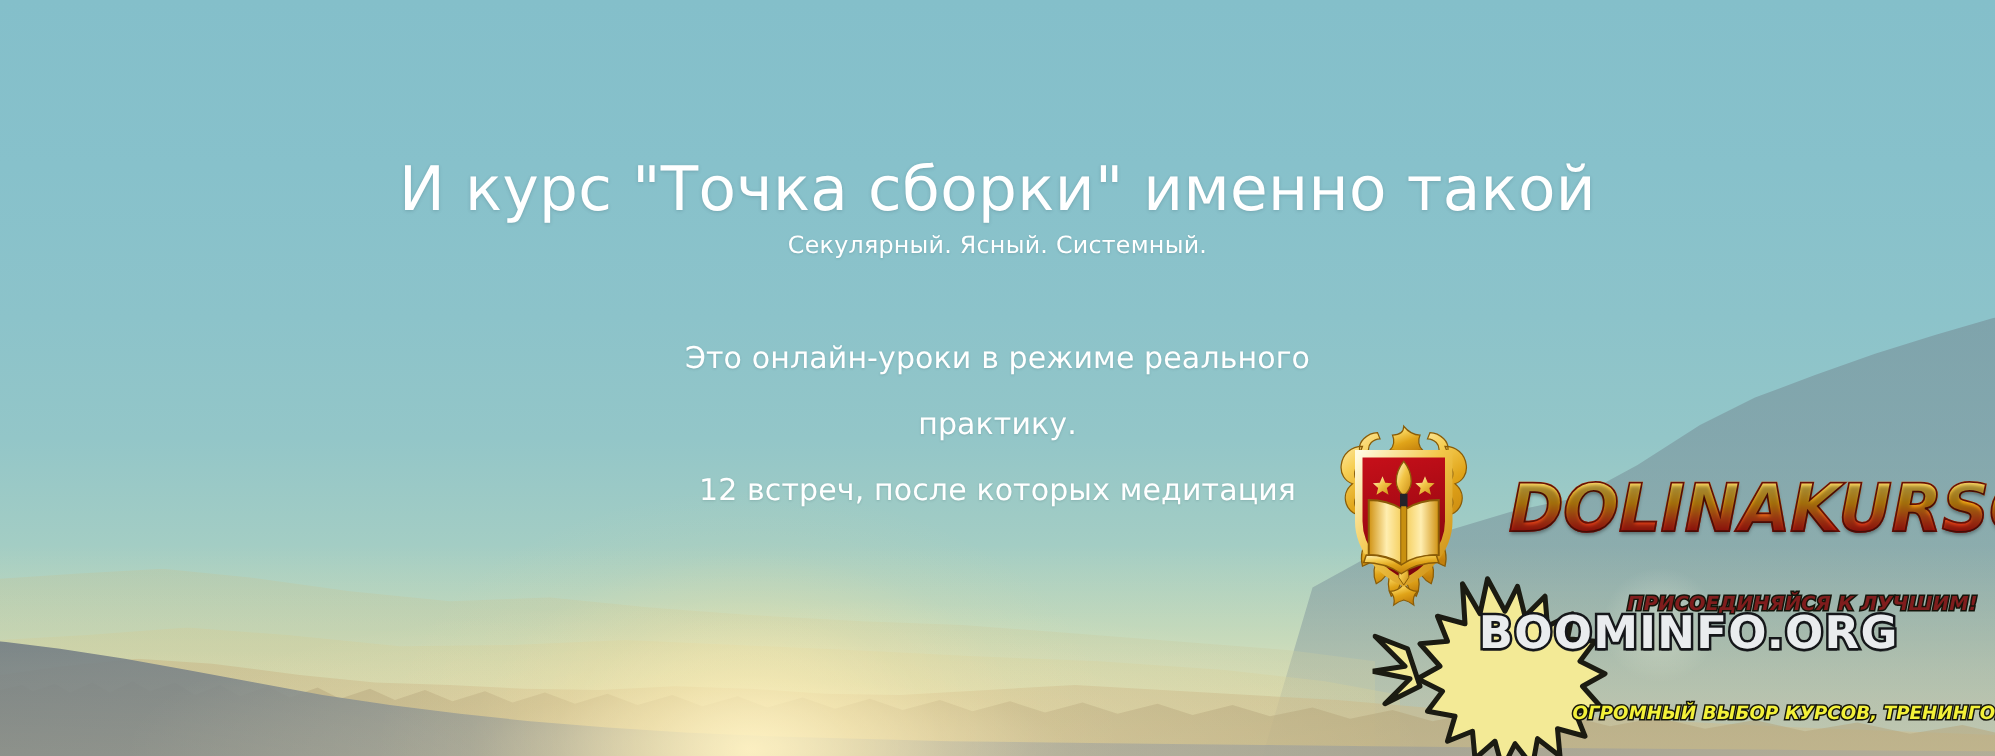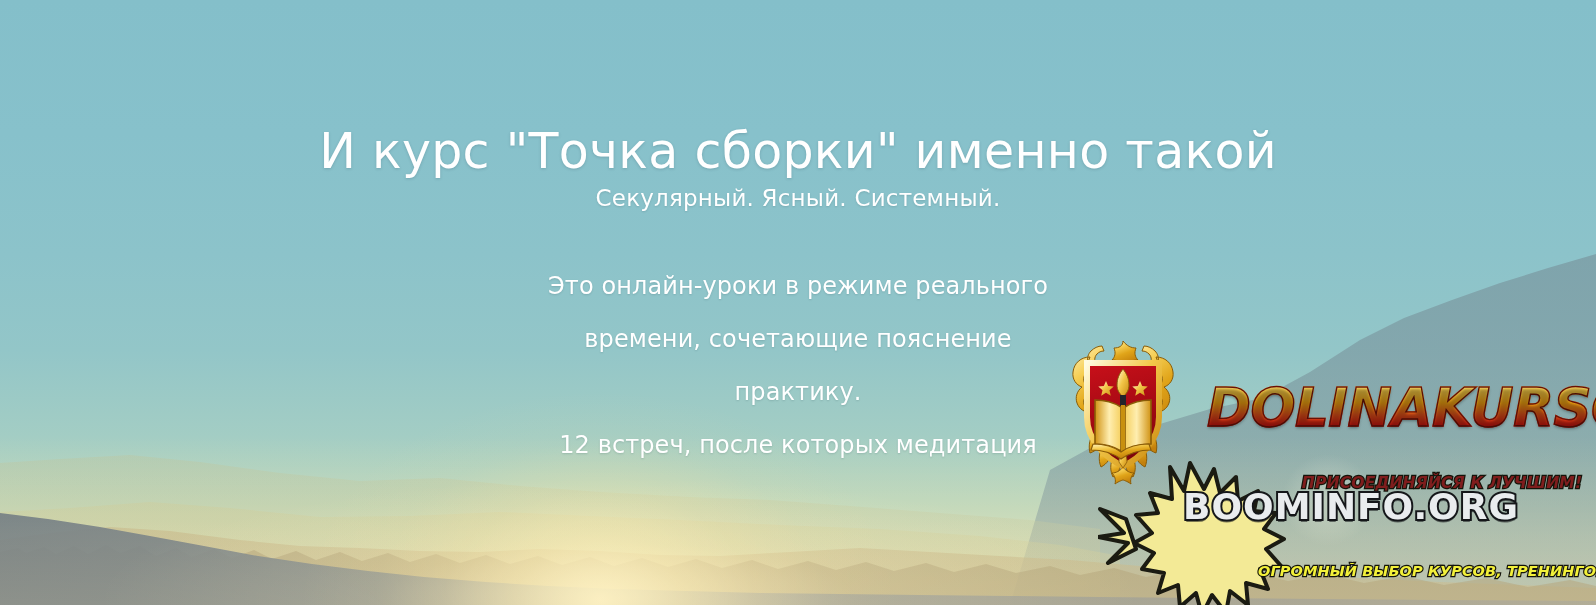--- a/index.html
+++ b/index.html
@@ -160,21 +160,21 @@
     letter-spacing: 0.3px;
     line-height: 1.1;
     text-shadow: 0 1px 3px rgba(40,70,80,0.22);
   }
 
   #subhead {
     position: absolute;
     top: 185px;
     left: 0;
     width: 100%;
-    font-size: 23px;
+    font-size: 19px;
     font-weight: 400;
     letter-spacing: 0.2px;
     text-shadow: 0 1px 2px rgba(40,70,80,0.18);
   }
 
   #body-copy {
     position: absolute;
     top: 252px;
     left: 50%;
     transform: translateX(-50%);
@@ -288,21 +288,20 @@
   <div class="bg-layer" id="bottom-haze"></div>
 
   <div id="content">
 
     <h1 id="headline">И курс "Точка сборки" именно такой</h1>
 
     <div id="subhead">Секулярный. Ясный. Системный.</div>
 
     <div id="body-copy">
       <div class="para">Это онлайн-уроки в режиме реального</div>
-      <div class="para">времени, сочетающие пояснение</div>
       <div class="para">практику.</div>
       <div class="para">12 встреч, после которых медитация</div>
     </div>
   </div>
 
   <div id="dolina">
 
     <svg id="dolina-crest" viewBox="0 0 160 160">
       <defs>
         <linearGradient id="goldA" x1="0" y1="0" x2="0.4" y2="1">

